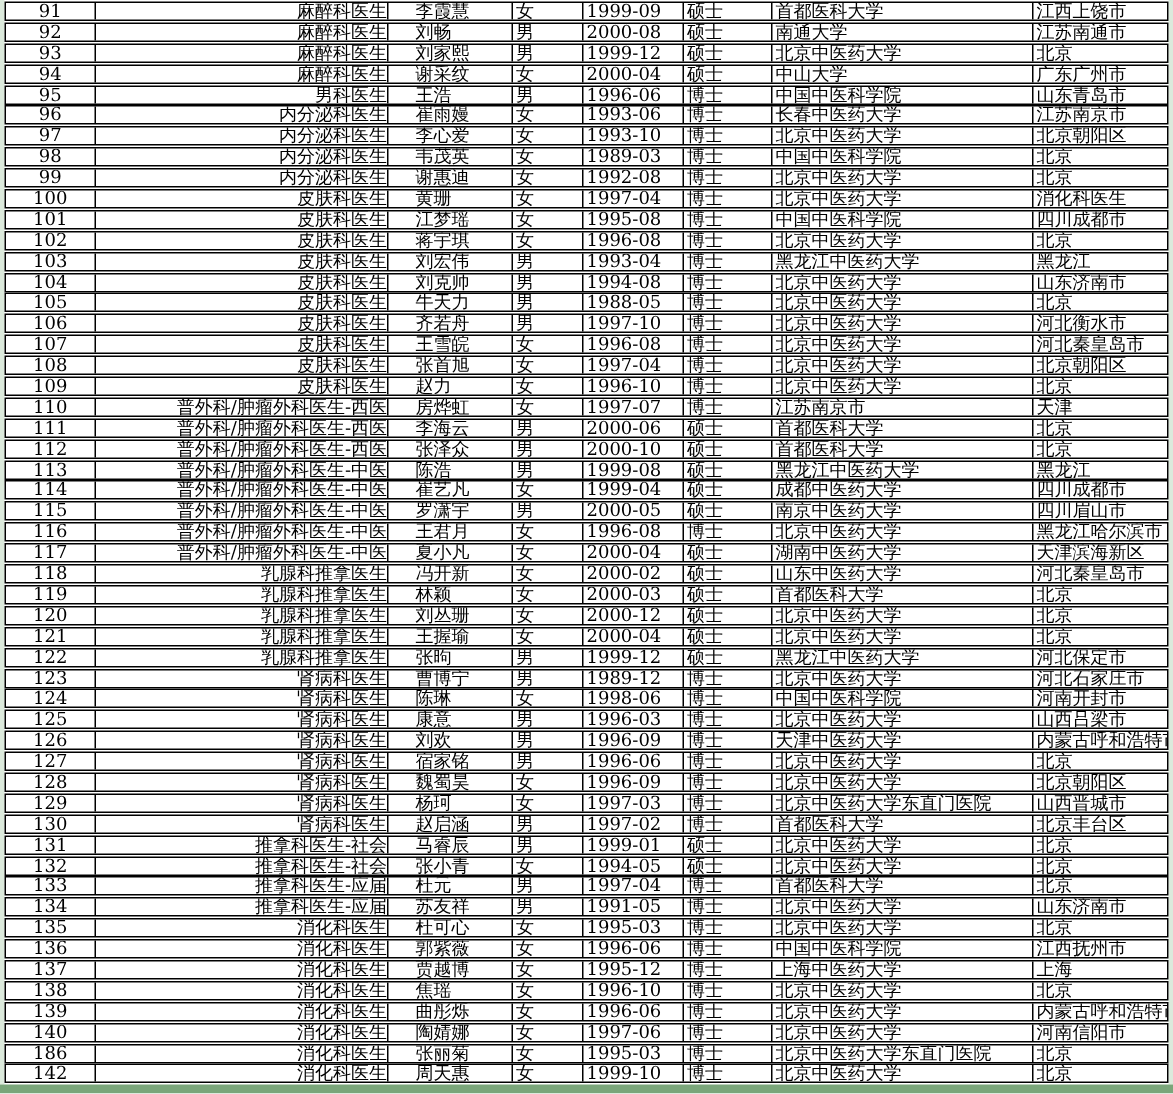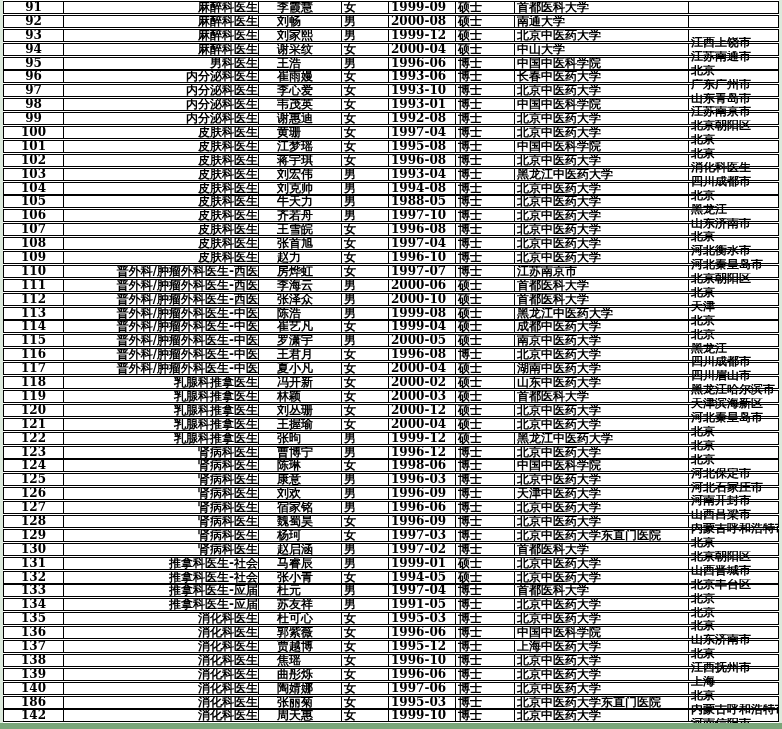--- a/index.html
+++ b/index.html
@@ -21,42 +21,41 @@
   #left-strip { left: 0; }
   #right-strip { right: 0; }
   #bottom-strip {
     position: absolute; left: 0; bottom: 0;
     width: 782px; height: 6px;
     background: #7aa67a;
   }
   #table-area {
     position: absolute; left: 3px; top: 1px;
     width: 776px;
-    font-weight: bold;
   }
   .row {
     display: flex;
     box-sizing: border-box;
     height: 13px;
     margin-bottom: 0.9px;
     border: 1px solid #000000;
     background: #ffffff;
   }
   .cell {
     box-sizing: border-box;
     height: 11px;
     font-size: 12px;
     line-height: 11px;
     color: #000000;
     white-space: nowrap;
     overflow: hidden;
     border-right: 1px solid #000000;
     padding: 0 0 0 2px;
   }
-  .cell:last-child { border-right: none; flex: 1; margin-top: 35px; }
+  .cell:last-child { border-right: none; flex: 1; }
   .col-no        { width: 60px;  text-align: center; padding-left: 0; }
   .col-position  { width: 195px; text-align: right; }
   .col-name      { width: 67px; margin-left: 16px; }
   .col-gender    { width: 47px; }
   .col-birth     { width: 67px; }
   .col-degree    { width: 59px; }
   .col-university{ width: 174px; }
   .col-hometown  { width: 110px; }
 </style>
 </head>
@@ -134,21 +133,21 @@
         <div class="cell col-birth">1993-10</div>
         <div class="cell col-degree">博士</div>
         <div class="cell col-university">北京中医药大学</div>
         <div class="cell col-hometown">北京朝阳区</div>
       </div>
       <div class="row">
         <div class="cell col-no">98</div>
         <div class="cell col-position">内分泌科医生</div>
         <div class="cell col-name">韦茂英</div>
         <div class="cell col-gender">女</div>
-        <div class="cell col-birth">1993-01</div>
+        <div class="cell col-birth">1989-03</div>
         <div class="cell col-degree">博士</div>
         <div class="cell col-university">中国中医科学院</div>
         <div class="cell col-hometown">北京</div>
       </div>
       <div class="row">
         <div class="cell col-no">99</div>
         <div class="cell col-position">内分泌科医生</div>
         <div class="cell col-name">谢惠迪</div>
         <div class="cell col-gender">女</div>
         <div class="cell col-birth">1992-08</div>
@@ -384,21 +383,21 @@
         <div class="cell col-birth">1999-12</div>
         <div class="cell col-degree">硕士</div>
         <div class="cell col-university">黑龙江中医药大学</div>
         <div class="cell col-hometown">河北保定市</div>
       </div>
       <div class="row">
         <div class="cell col-no">123</div>
         <div class="cell col-position">肾病科医生</div>
         <div class="cell col-name">曹博宁</div>
         <div class="cell col-gender">男</div>
-        <div class="cell col-birth">1996-12</div>
+        <div class="cell col-birth">1989-12</div>
         <div class="cell col-degree">博士</div>
         <div class="cell col-university">北京中医药大学</div>
         <div class="cell col-hometown">河北石家庄市</div>
       </div>
       <div class="row">
         <div class="cell col-no">124</div>
         <div class="cell col-position">肾病科医生</div>
         <div class="cell col-name">陈琳</div>
         <div class="cell col-gender">女</div>
         <div class="cell col-birth">1998-06</div>

